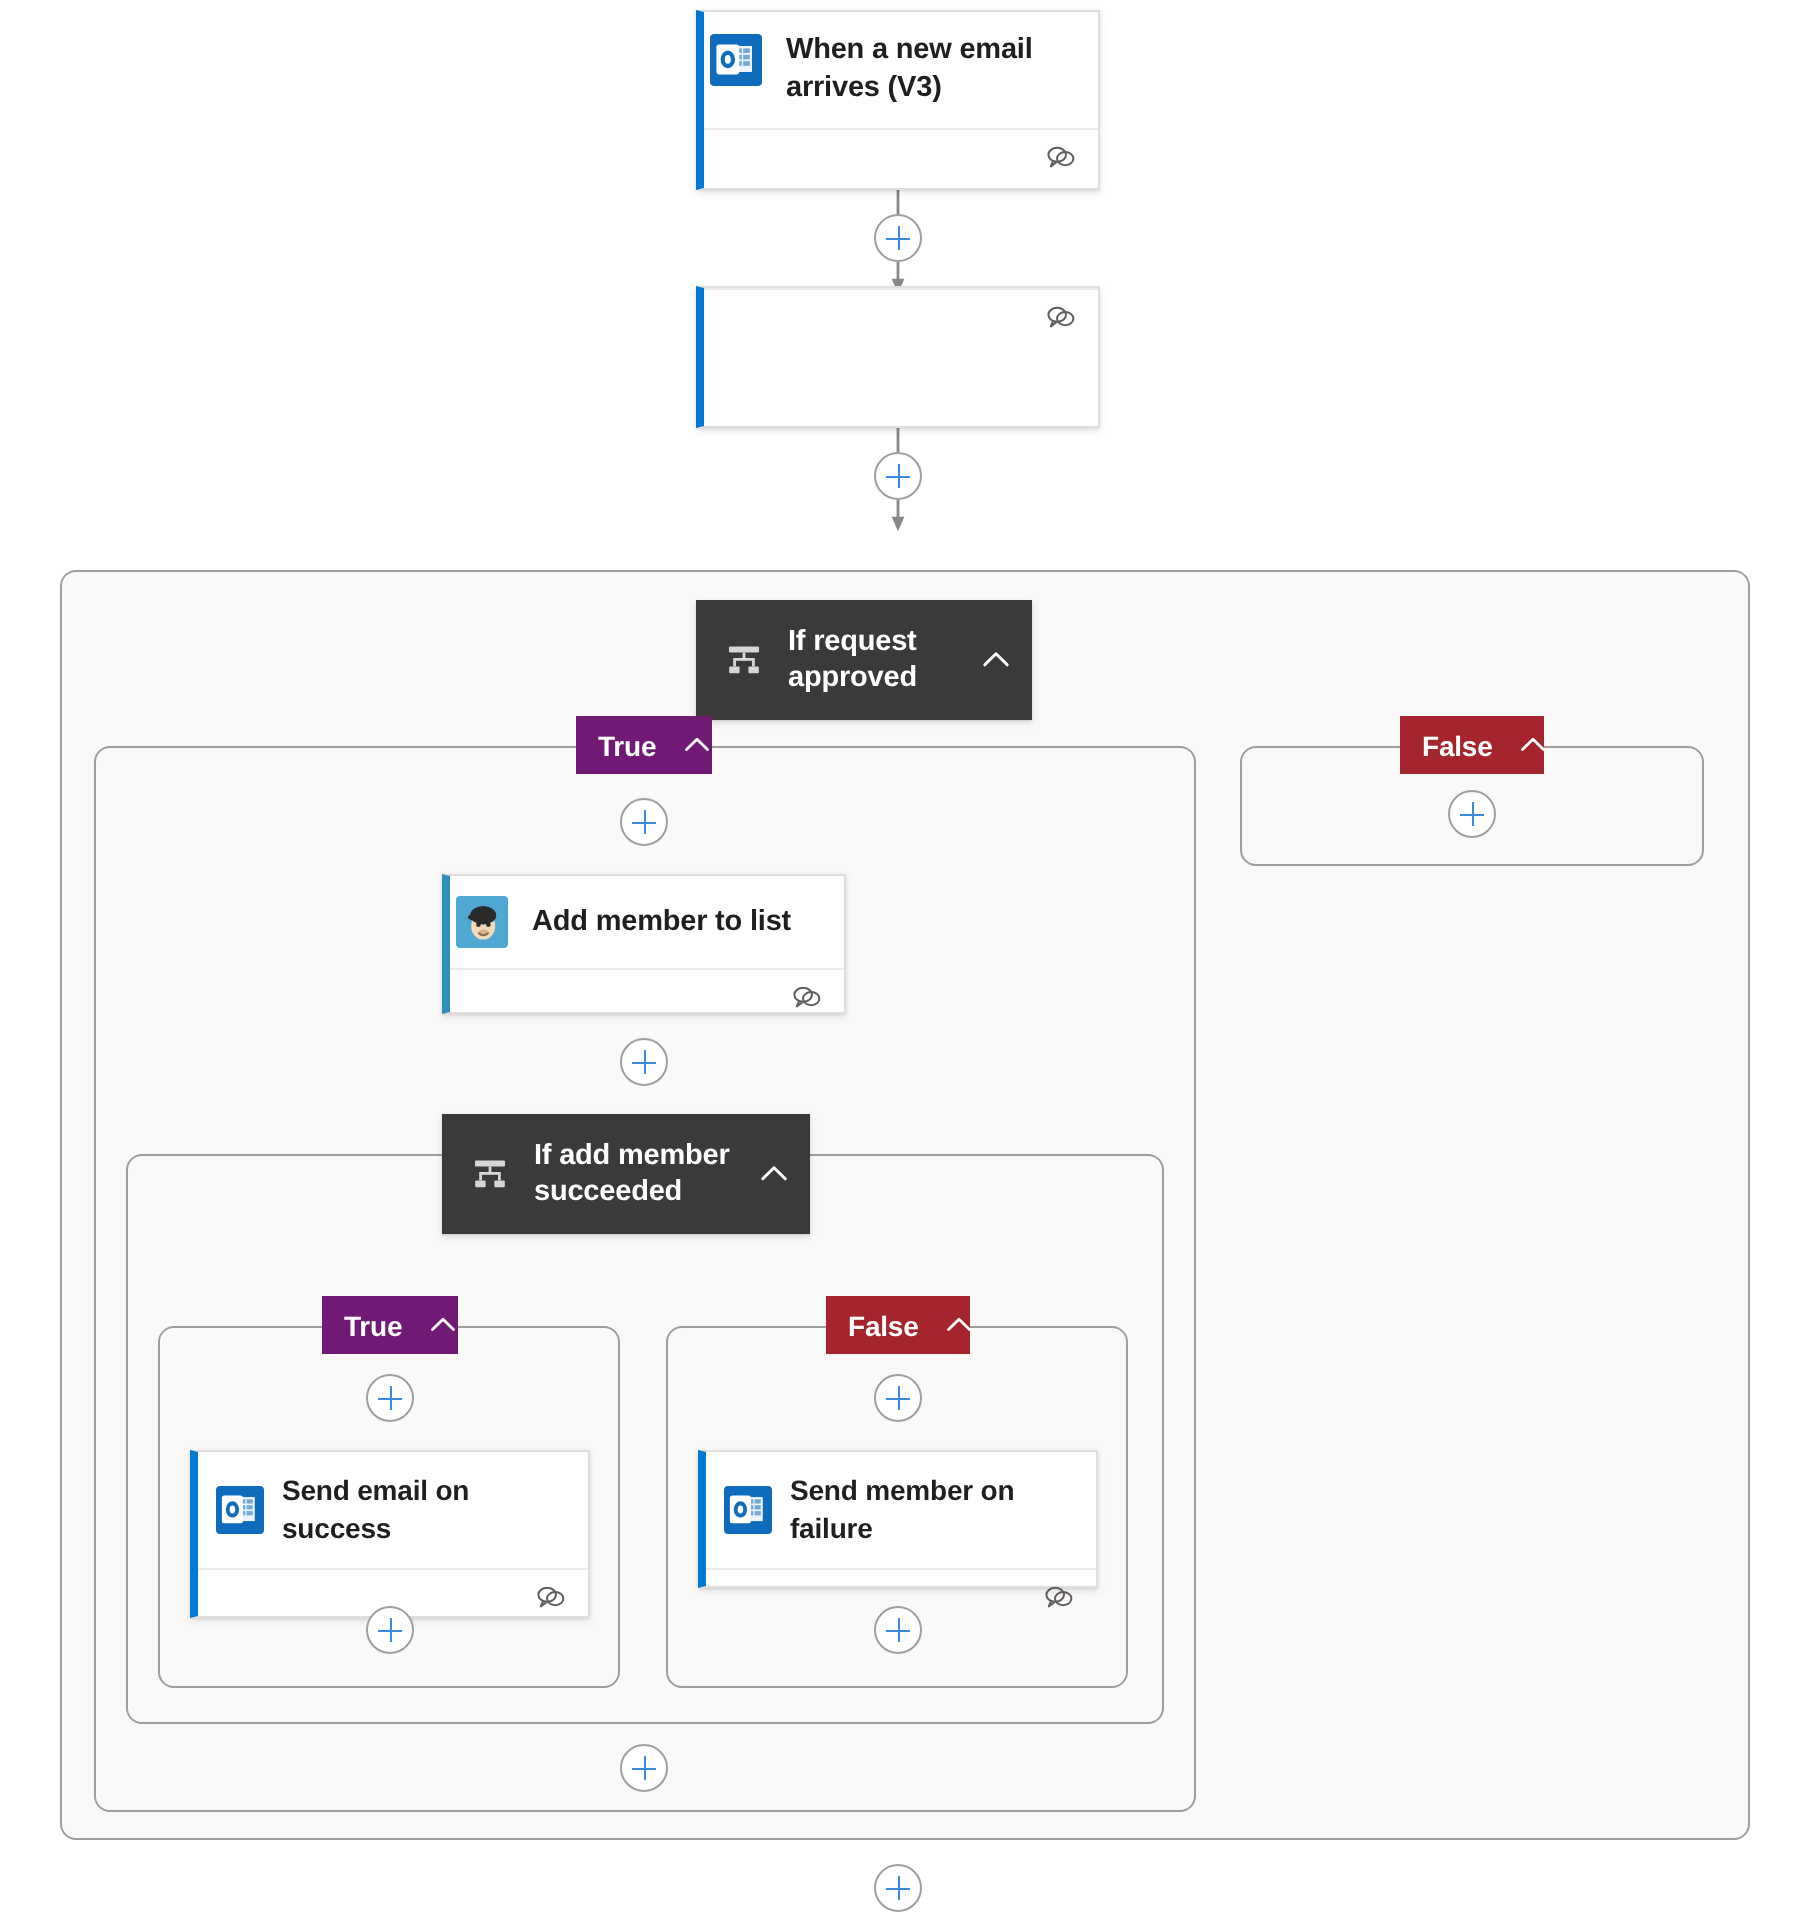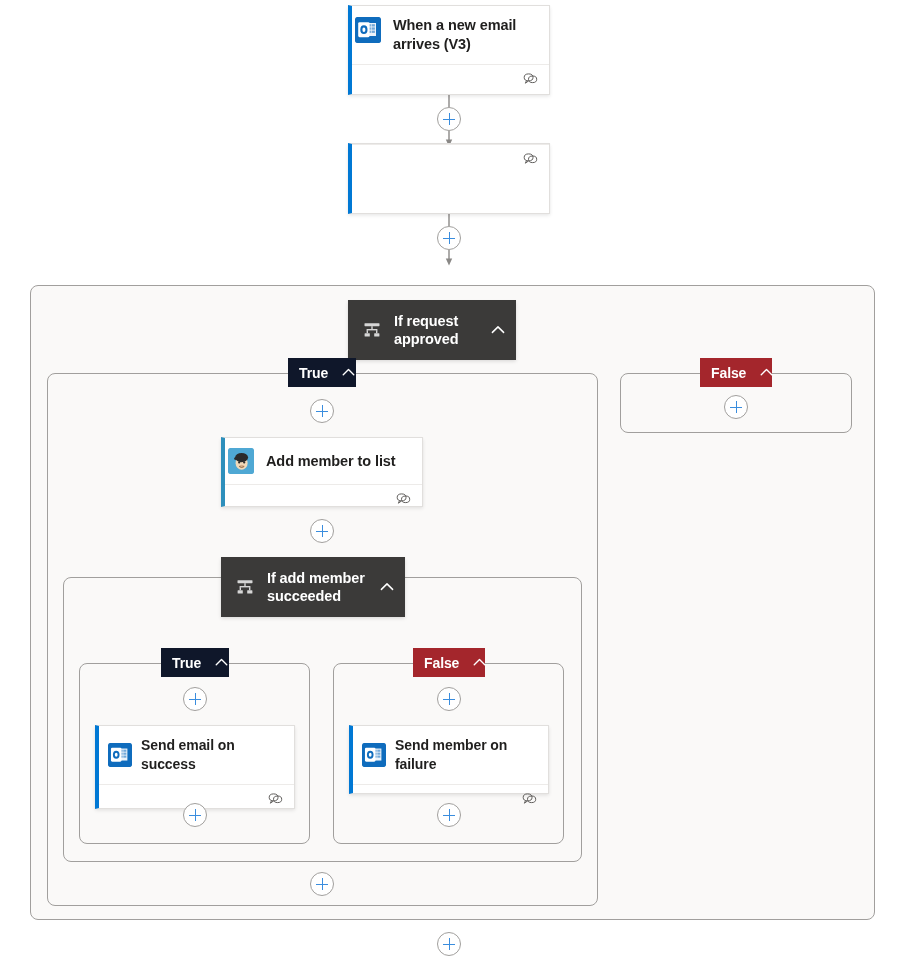--- a/index.html
+++ b/index.html
@@ -116,21 +116,21 @@
     box-sizing: border-box;
     display: flex;
     align-items: center;
     padding: 0 9px 0 11px;
     height: 29px;
     color: #ffffff;
     font-size: 14px;
     font-weight: 700;
     letter-spacing: -0.1px;
   }
-  .pill.true { background: #0f172a; }
+  .pill.true { background: #701a75; }
   .pill.false { background: #a4262c; }
   .pill .chev { margin-left: 13px; width: 15px; height: 15px; }
 
   
   .plus {
     position: absolute;
     width: 24px;
     height: 24px;
     border-radius: 50%;
     background: #ffffff;

